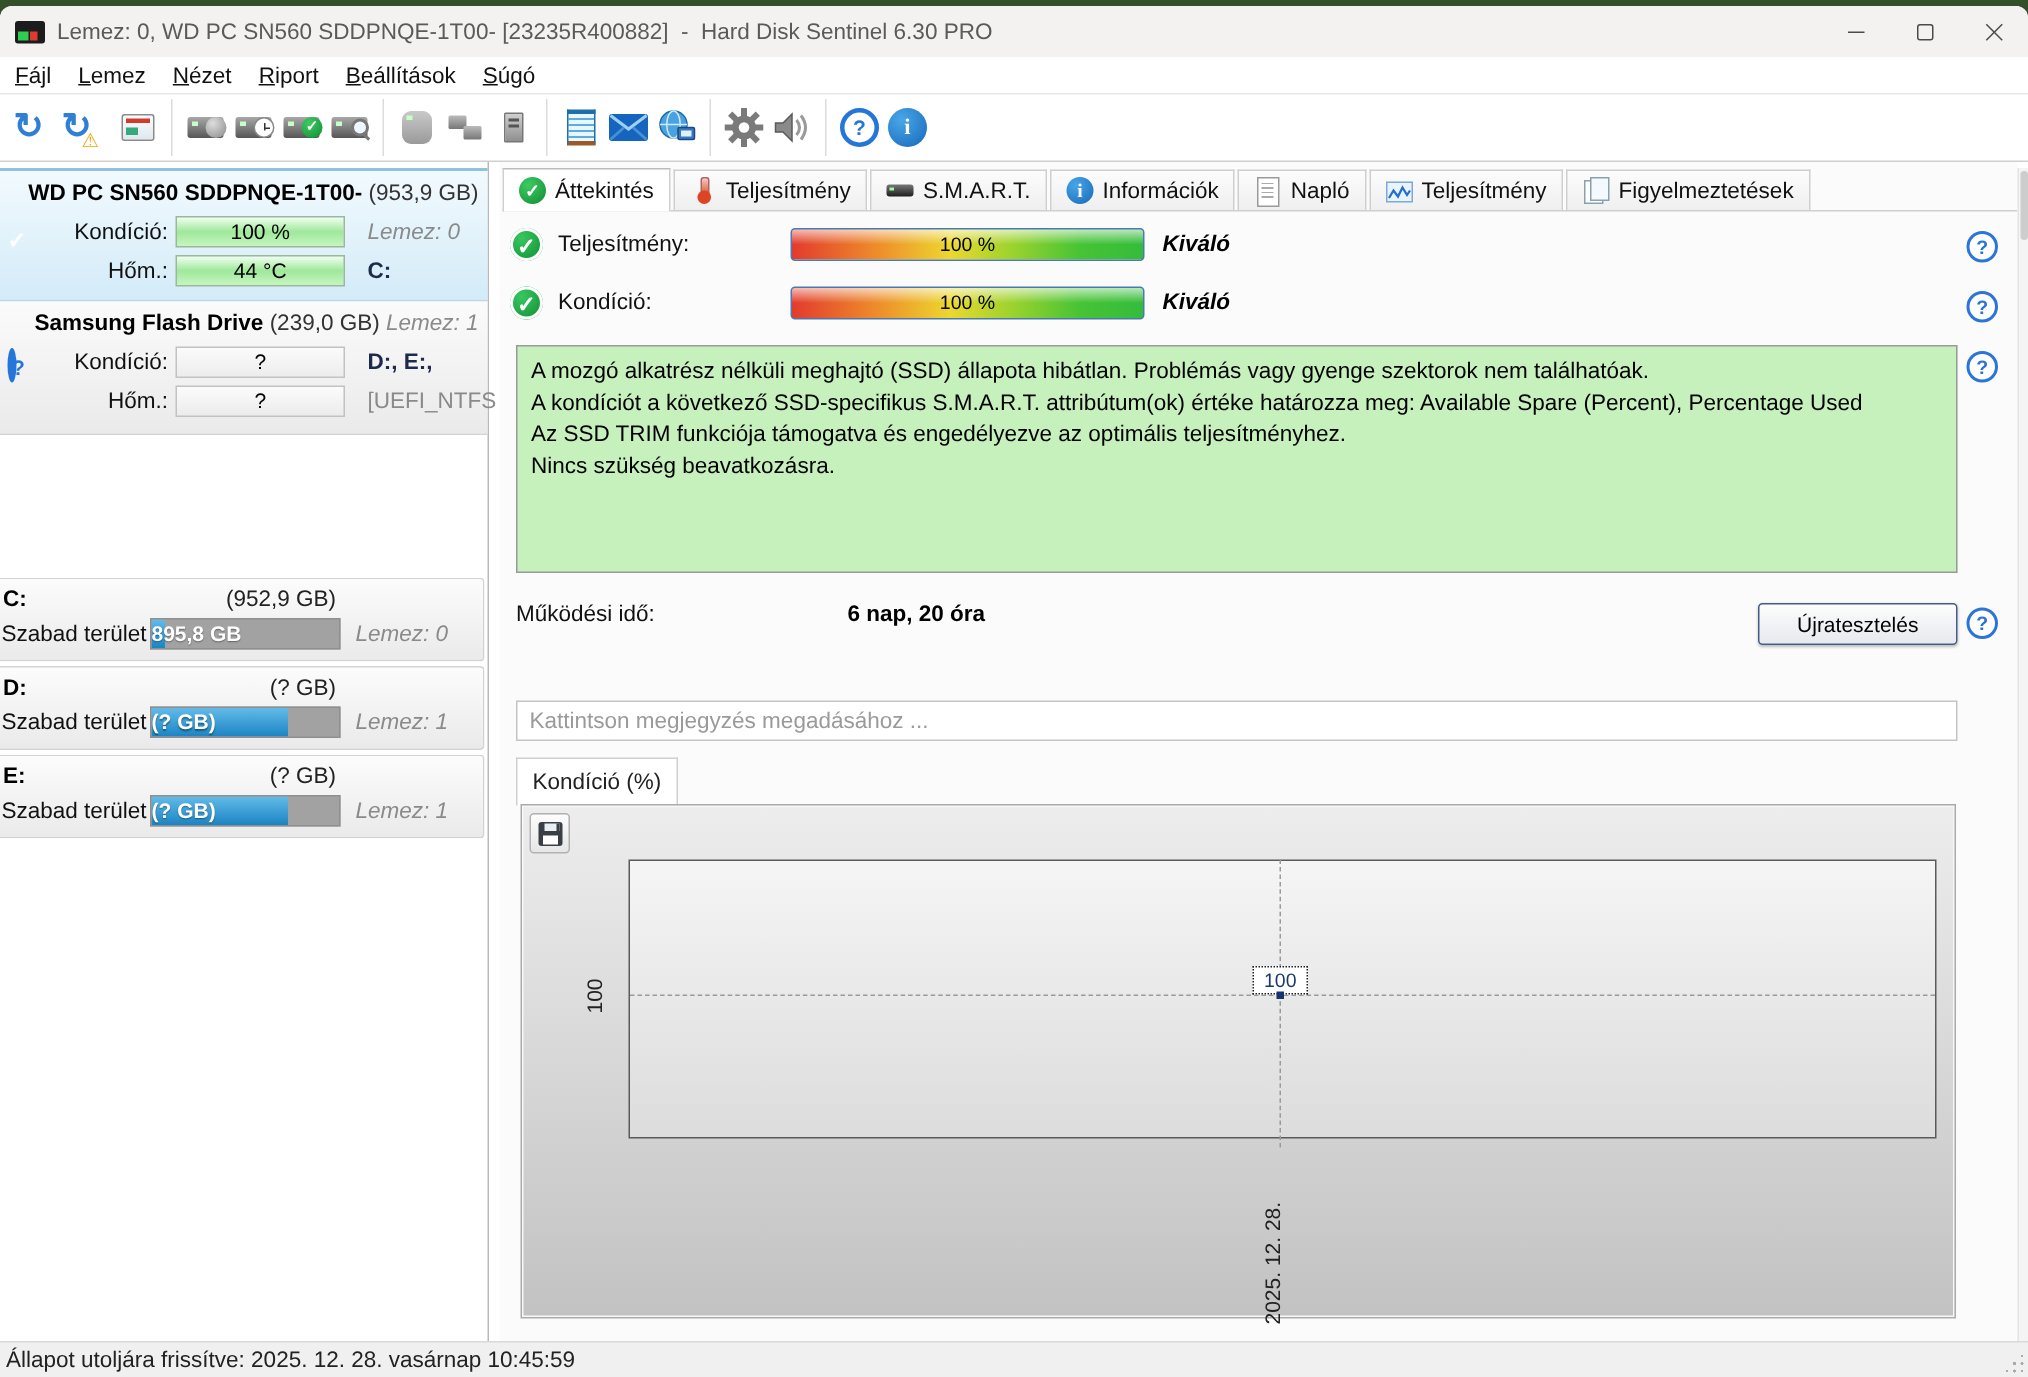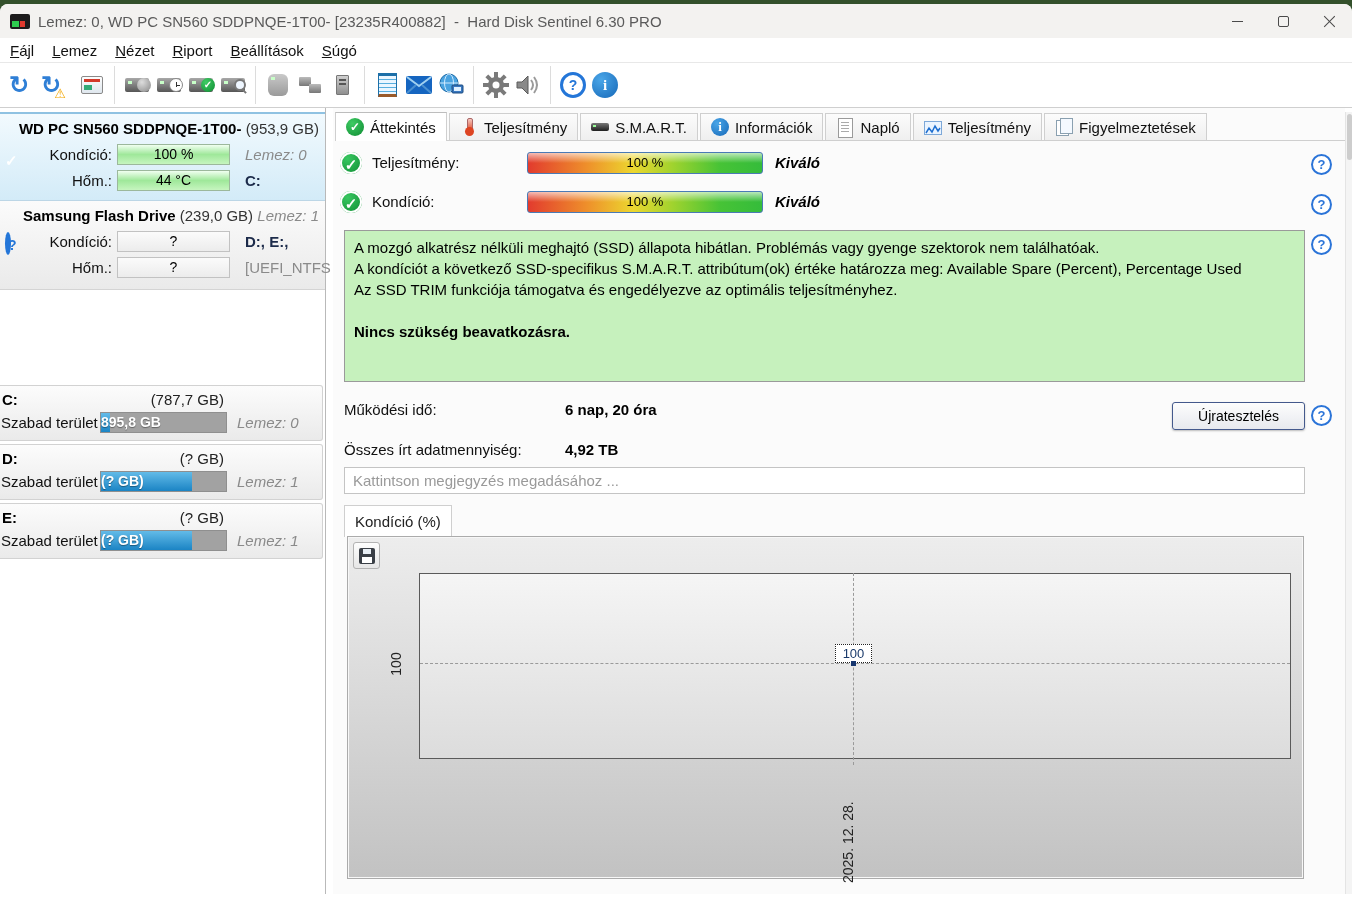--- a/index.html
+++ b/index.html
@@ -139,21 +139,21 @@
   .gaugerow .gbar { position:absolute; left:187px; top:0; width:236px; height:22px; border:1px solid #4a7ab5; border-radius:3px;
     background:linear-gradient(180deg,rgba(255,255,255,.65),rgba(255,255,255,0) 50%),
       linear-gradient(90deg,#e23b2e 0%,#ee8f2b 25%,#ecd72f 45%,#9fd32e 62%,#47c336 82%,#35bc3b 100%);
     text-align:center; font-size:13px; line-height:20px; color:#000; }
   .gaugerow .grate { position:absolute; left:435px; line-height:22px; font-weight:bold; color:#000;font-style:italic; }
   .helpmini { position:absolute; width:21px; height:21px; border-radius:50%; background:#fff; border:2px solid #2b74d8; }
   .helpmini::before { content:"?"; position:absolute; inset:0; color:#2b74d8; font-weight:bold; font-size:13px; line-height:17px; text-align:center; }
 
   .healthbox { position:absolute; left:11px; top:122px; width:961px; height:152px;
     background:#c6f1bd; border:1px solid #9a9a9a; padding:6px 9px; font-size:15px; line-height:21px; color:#000; }
-  .healthbox .bold { font-weight:bold; margin-top:21px; }
+  .healthbox .bold { font-weight:normal; }
 
   .statrow { position:absolute; left:11px; height:20px; font-size:15px; }
   .statrow .sl { position:absolute; left:0; color:#111; }
   .statrow .sv { position:absolute; left:221px; font-weight:bold; color:#000;text-align:center; }
 
   .retest { position:absolute; left:839px; top:294px; width:133px; height:28px;
     border:1px solid #44598c; border-radius:3px; background:linear-gradient(180deg,#fdfdfd,#e7e9ee);
     font-size:14px; color:#000; text-align:center; line-height:26px; box-shadow:0 1px 2px rgba(0,0,0,.25); }
 
   .comment { position:absolute; left:11px; top:359px; width:961px; height:27px;
@@ -350,21 +350,21 @@
         <div class="drow" style="top:56px;width:100%">
           <span class="lbl">Hőm.:</span>
           <span class="bar unknown">?</span>
           <span class="rt gtxt">[UEFI_NTFS</span>
         </div>
       </div>
 
       <div class="partcard" style="top:277px">
         <div class="prow1">
           <span class="ltr">C:</span>
-          <span class="sz">(787,7 GB)</span>
+          <span class="sz">(952,9 GB)</span>
         </div>
         <div class="prow2">
           <span class="flbl">Szabad terület</span>
           <span class="pbar">
             <span class="fill" style="width: 7%;"></span>
             <span class="ptxt">895,8 GB</span>
           </span>
           <span class="pdisk it-gray">Lemez: 0</span>
         </div>
       </div>
@@ -455,24 +455,20 @@
         <div>A mozgó alkatrész nélküli meghajtó (SSD) állapota hibátlan. Problémás vagy gyenge szektorok nem találhatóak.</div>
         <div>A kondíciót a következő SSD-specifikus S.M.A.R.T. attribútum(ok) értéke határozza meg:  Available Spare (Percent), Percentage Used</div>
         <div>Az SSD TRIM funkciója támogatva és engedélyezve az optimális teljesítményhez.</div>
         <div class="bold">Nincs szükség beavatkozásra.</div>
       </div>
       <span class="helpmini" style="left:978px;top:126px"></span>
 
       <div class="statrow" style="top:293px;width:600px">
         <span class="sl">Működési idő:</span>
         <span class="sv">6 nap, 20 óra</span>
-      </div>
-      <div class="statrow" style="top:333px;width:600px">
-        <span class="sl">Összes írt adatmennyiség:</span>
-        <span class="sv">4,92 TB</span>
       </div>
 
       <div class="retest">Újratesztelés</div>
       <span class="helpmini" style="left:978px;top:297px"></span>
 
       <input class="comment" placeholder="Kattintson megjegyzés megadásához ..." style="">
 
       <div class="charttab">Kondíció  (%)</div>
 
       <div class="chartwrap">
@@ -487,13 +483,17 @@
         <div class="ptdot"></div>
         <div class="xlab">2025. 12. 28.</div>
       </div>
     </div>
 
     <div class="vscroll">
       <div class="vthumb"></div>
     </div>
   </div>
 
+  <div class="statusbar">
+    <span>Állapot utoljára frissítve: 2025. 12. 28. vasárnap 10:45:59</span>
+    <span class="grip"></span>
+  </div>
 </div>
 
 </body></html>

